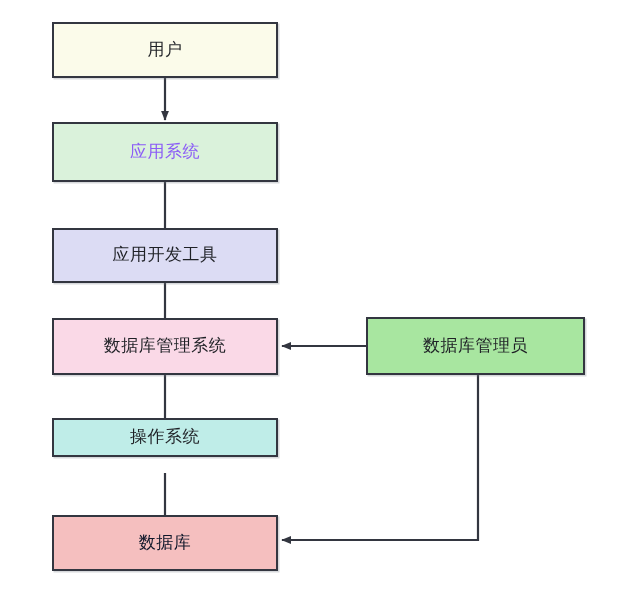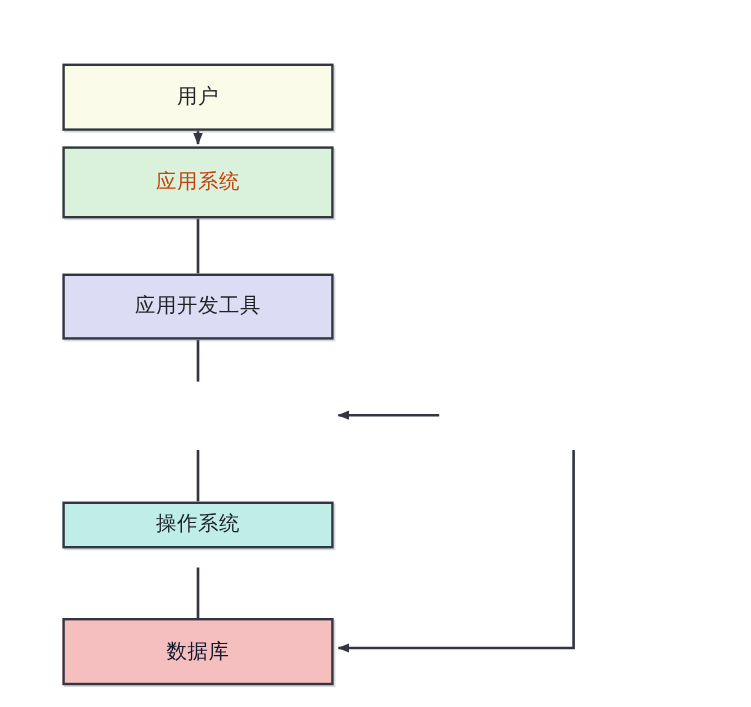--- a/index.html
+++ b/index.html
@@ -75,35 +75,41 @@
 
     <line x1="165" y1="375" x2="165" y2="418" stroke="#333640" stroke-width="2.2"></line>
 
     <line x1="165" y1="473" x2="165" y2="515" stroke="#333640" stroke-width="2.2"></line>
 
     <line x1="366" y1="346" x2="282" y2="346" stroke="#333640" stroke-width="2.2" marker-end="url(#arrowhead)"></line>
 
     <path d="M 478 375 L 478 540 L 282 540" fill="none" stroke="#333640" stroke-width="2.2" marker-end="url(#arrowhead)"></path>
   </svg>
 
-  <div class="node" id="node-user" style="background: rgb(251, 251, 234); left: 52px; top: 22px; width: 226px; height: 56px; border-color: rgb(51, 54, 64); color: rgb(31, 33, 38); margin-top: 31px;">
+  <div class="node" id="node-user" style="background: rgb(251, 251, 234); left: 52px; top: 22px; width: 226px; height: 56px; border-color: rgb(51, 54, 64); color: rgb(31, 33, 38);">
     <span class="node-label">用户</span>
   </div>
 
-  <div class="node" id="node-app-system" style="background: rgb(218, 242, 219); left: 52px; top: 122px; width: 226px; height: 60px; border-color: rgb(51, 54, 64); color: #c2410c;">
+  <div class="node" id="node-app-system" style="background: rgb(218, 242, 219); left: 52px; top: 122px; width: 226px; height: 60px; border-color: rgb(51, 54, 64); color: #8b5cf6;">
     <span class="node-label">应用系统</span>
   </div>
 
   <div class="node" id="node-dev-tools" style="background: rgb(220, 220, 244); left: 52px; top: 228px; width: 226px; height: 55px; border-color: rgb(51, 54, 64); color: rgb(31, 33, 38);">
     <span class="node-label">应用开发工具</span>
   </div>
 
+  <div class="node" id="node-dbms" style="background: rgb(250, 217, 231); left: 52px; top: 318px; width: 226px; height: 57px; border-color: rgb(51, 54, 64); color: rgb(31, 33, 38);">
+    <span class="node-label">数据库管理系统</span>
+  </div>
 
   <div class="node" id="node-os" style="background: rgb(191, 237, 232); left: 52px; top: 418px; width: 226px; height: 39px; border-color: rgb(51, 54, 64); color: rgb(31, 33, 38);">
     <span class="node-label">操作系统</span>
   </div>
 
   <div class="node" id="node-database" style="background: rgb(245, 191, 191); left: 52px; top: 515px; width: 226px; height: 56px; border-color: rgb(51, 54, 64); color: #0f172a;">
     <span class="node-label">数据库</span>
   </div>
 
+  <div class="node" id="node-dba" style="background: rgb(168, 230, 160); left: 366px; top: 317px; width: 219px; height: 58px; border-color: rgb(51, 54, 64); color: rgb(31, 33, 38);">
+    <span class="node-label">数据库管理员</span>
+  </div>
 
 </div>
 
 </body></html>

